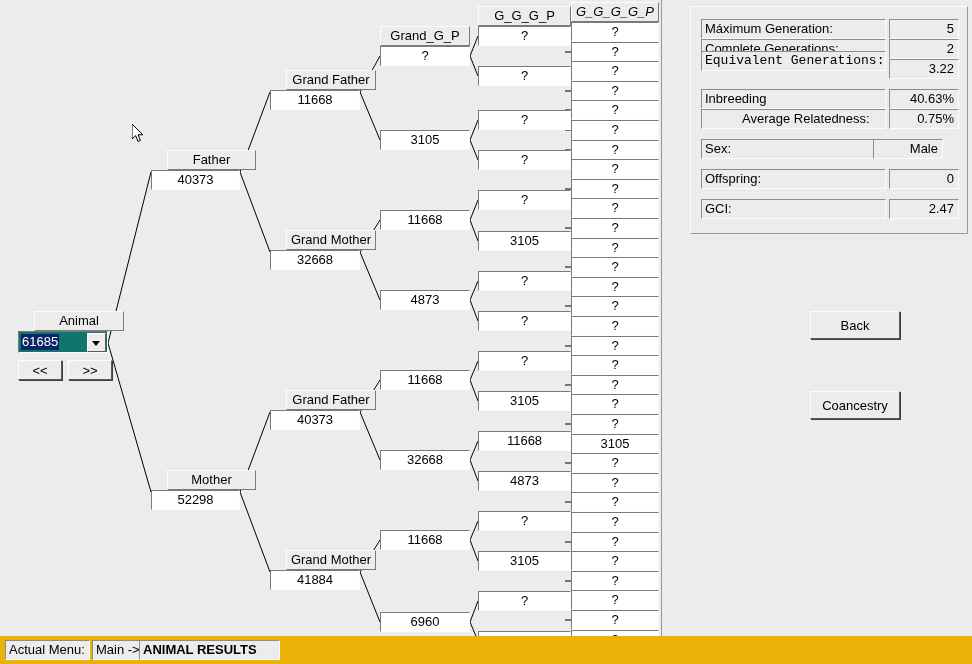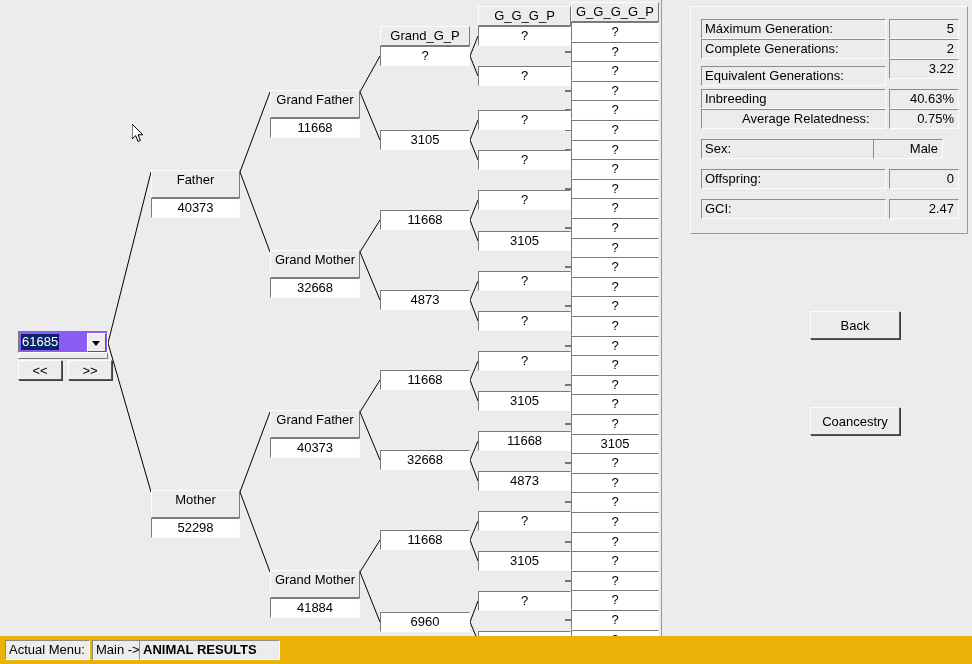--- a/index.html
+++ b/index.html
@@ -38,30 +38,30 @@
     border-right:1px solid #7a7a7a;
     border-bottom:1px solid #7a7a7a;
     text-align:center;
     line-height:18px;
     font-size:13px;
     white-space:nowrap;
     overflow:hidden;
   }
   
   .node{position:absolute;}
-  .node .hdr{position:relative;left:0;top:0;width:100%;height:28px;margin-top:20px;}
+  .node .hdr{position:relative;left:16px;top:0;width:100%;height:20px;}
   .node .cell{position:relative;left:0;top:0;width:100%;height:20px;}
 
   svg.links{position:absolute;left:0;top:0;width:972px;height:664px;pointer-events:none;}
 
   
   .combo{
     position:absolute;
     box-sizing:border-box;
-    background:#8b5cf6;
+    background:#0f766e;
     border-top:1px solid #7a7a7a;
     border-left:1px solid #7a7a7a;
     border-right:1px solid #fdfdfd;
     border-bottom:1px solid #fdfdfd;
     height:22px;
   }
   .combo .sel{
     position:absolute;left:2px;top:2px;
     background:#0a246a;color:#fff;
     font-size:13px;line-height:16px;
@@ -280,21 +280,21 @@
       <div class="cell" style="left: 478px; top: 391px; width: 93px; height: 20px;">3105</div>
       <div class="cell" style="left: 478px; top: 431px; width: 93px; height: 20px;">11668</div>
       <div class="cell" style="left: 478px; top: 471px; width: 93px; height: 20px;">4873</div>
       <div class="cell" style="left: 478px; top: 511px; width: 93px; height: 20px;">?</div>
       <div class="cell" style="left: 478px; top: 551px; width: 93px; height: 20px;">3105</div>
       <div class="cell" style="left: 478px; top: 591px; width: 93px; height: 20px;">?</div>
       <div class="cell" style="left: 478px; top: 631px; width: 93px; height: 20px;">?</div>
     </div>
 
   <div id="gen5-header-layer">
-      <div class="hdr" style="left: 571px; top: 2px; width: 88px; height: 20px;">G_G_G_G_P</div>
+      <div class="hdr" style="left: 571px; top: 2px; width: 88px; height: 20px; font-style: italic;">G_G_G_G_P</div>
     </div>
   <div id="gen5-layer">
       <div class="cell" style="left: 571px; top: 22px; width: 88px; height: 20px;">?</div>
       <div class="cell" style="left: 571px; top: 42px; width: 88px; height: 20px;">?</div>
       <div class="cell" style="left: 571px; top: 61px; width: 88px; height: 20px;">?</div>
       <div class="cell" style="left: 571px; top: 81px; width: 88px; height: 20px;">?</div>
       <div class="cell" style="left: 571px; top: 100px; width: 88px; height: 20px;">?</div>
       <div class="cell" style="left: 571px; top: 120px; width: 88px; height: 20px;">?</div>
       <div class="cell" style="left: 571px; top: 140px; width: 88px; height: 20px;">?</div>
       <div class="cell" style="left: 571px; top: 159px; width: 88px; height: 20px;">?</div>
@@ -325,37 +325,37 @@
     </div>
 
   <div class="divider" style="left:661px;top:0;width:1px;height:650px;"></div>
 
   <div class="panel" style="left:690px;top:6px;width:278px;height:228px;">
     <div id="stats-layer">
         <div class="pfield" style="left: 10px; top: 12px; width: 185px;">Máximum Generation:</div>
         <div class="pval" style="left: 198px; top: 12px; width: 70px;">5</div>
         <div class="pfield" style="left: 10px; top: 32px; width: 185px;">Complete Generations:</div>
         <div class="pval" style="left: 198px; top: 32px; width: 70px;">2</div>
-        <div class="pfield" style="left: 10px; top: 59px; width: 185px;">Equivalent Generations:</div>
+        <div class="pfield" style="left: 10px; top: 44px; width: 185px; font-family: Liberation Mono, monospace;">Equivalent Generations:</div>
         <div class="pval" style="left: 198px; top: 52px; width: 70px;">3.22</div>
         <div class="pfield" style="left: 10px; top: 82px; width: 185px;">Inbreeding</div>
         <div class="pval" style="left: 198px; top: 82px; width: 70px;">40.63%</div>
         <div class="pfield" style="left: 10px; top: 102px; width: 185px; padding-left: 40px;">Average Relatedness:</div>
         <div class="pval" style="left: 198px; top: 102px; width: 70px;">0.75%</div>
         <div class="pfield" style="left: 10px; top: 132px; width: 186px;">Sex:</div>
         <div class="pval" style="left: 182px; top: 132px; width: 70px;">Male</div>
         <div class="pfield" style="left: 10px; top: 162px; width: 185px;">Offspring:</div>
         <div class="pval" style="left: 198px; top: 162px; width: 70px;">0</div>
         <div class="pfield" style="left: 10px; top: 192px; width: 185px;">GCI:</div>
         <div class="pval" style="left: 198px; top: 192px; width: 70px;">2.47</div>
       </div>
   </div>
 
   <div class="btn" style="left:810px;top:311px;width:90px;height:28px;">Back</div>
-  <div class="btn" style="left:810px;top:391px;width:90px;height:28px;margin-top:16px;">Coancestry</div>
+  <div class="btn" style="left:810px;top:391px;width:90px;height:28px;">Coancestry</div>
 
   <div class="statusbar">
     <div class="sb-seg" style="left:5px;top:4px;width:85px;">Actual Menu:</div>
     <div class="sb-seg" style="left:92px;top:4px;width:68px;">Main -&gt;</div>
     <div class="sb-seg bold" style="left:139px;top:4px;width:141px;">ANIMAL RESULTS</div>
   </div>
 
   <svg class="cursor" style="left:132px;top:124px;" viewBox="0 0 14 20">
     <polygon points="0,0 0,15 3.6,11.6 6,17.5 8.4,16.4 6.1,10.8 10.8,10.8" fill="#fff" stroke="#000" stroke-width="1"></polygon>
   </svg>

